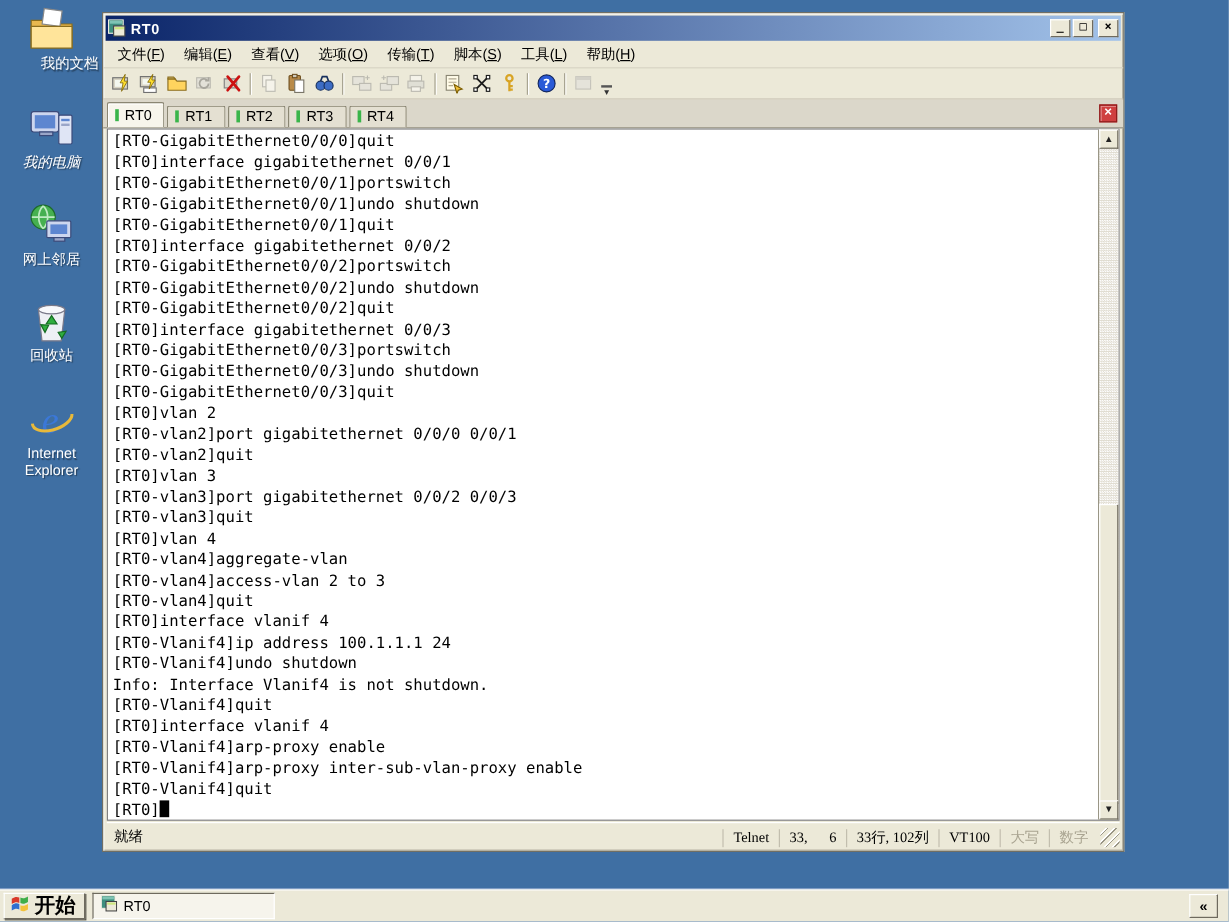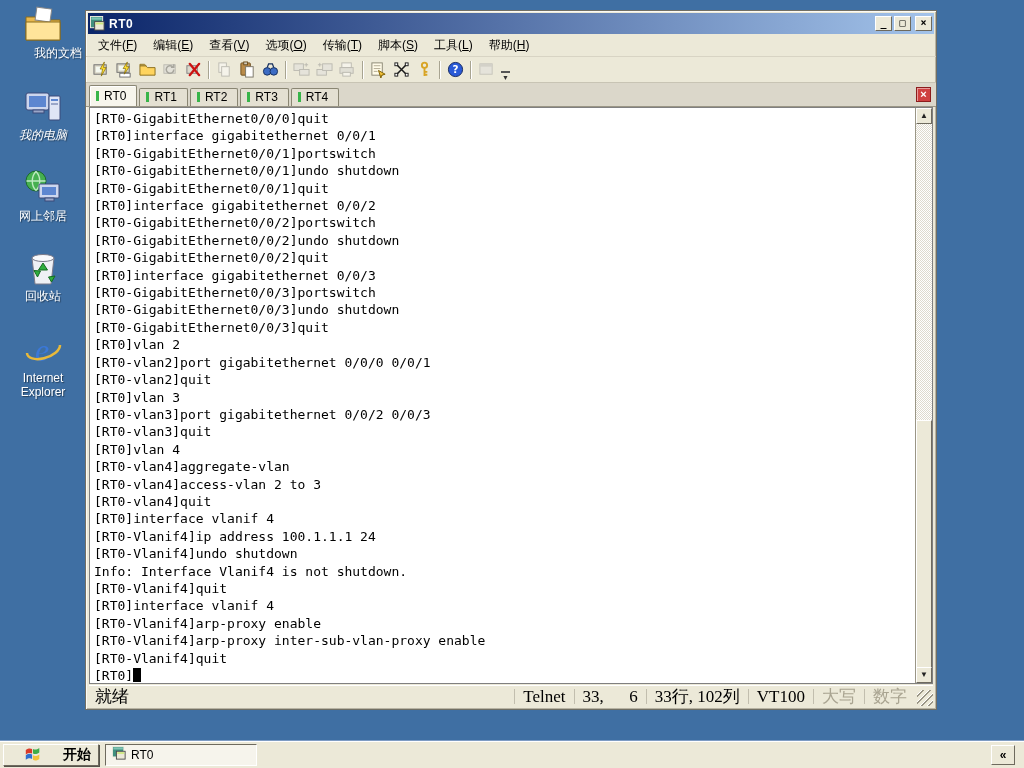--- a/index.html
+++ b/index.html
@@ -79,36 +79,36 @@
                background-size:2px 2px; }
   .sb-btn { position:absolute; left:0; width:16px; height:16px; background:var(--chrome,#ECE9D8);
             border:1px solid; border-color:#fff #6e6a5e #6e6a5e #fff;
             font-size:8px; text-align:center; line-height:14px; color:#222; }
   .sb-up { top:0; } .sb-down { bottom:0; }
   .sb-thumb { position:absolute; left:0; width:16px; top:312px; height:250px;
               background:var(--chrome,#ECE9D8); border:1px solid;
               border-color:#fff #6e6a5e #6e6a5e #fff; }
 
   .statusbar { position:absolute; left:3px; right:3px; bottom:3px; height:21px;
-               display:flex; align-items:center; font-size:17px; border-top:1px solid #fff; }
+               display:flex; align-items:flex-end; font-size:12px; border-top:1px solid #fff; }
   .sb-msg { flex:1; padding-left:6px; }
   .sb-cell { padding:0 8px; white-space:pre; border-left:1px solid #c2beae;
              height:15px; line-height:15px;font-family:Liberation Serif, serif; }
   .sb-cell.dim { color:#a9a491; }
   .sb-grip { width:16px; height:16px; margin-left:2px; align-self:flex-end;
              background: repeating-linear-gradient(135deg, transparent 0 3px, #fff 3px 4px, #9a9686 4px 5px); }
 
   
   .taskbar { position:absolute; left:0; right:0; bottom:0; height:28px;
              background:var(--chrome,#ECE9D8); border-top:1px solid #7e9cc4;
              box-shadow: inset 0 1px 0 #fff; display:flex; align-items:center; padding:0 3px; }
-  .start-btn { height:22px; display:flex; align-items:center; gap:21px; padding:0 7px 0 20px;
+  .start-btn { height:22px; display:flex; align-items:center; gap:3px; padding:0 7px 0 4px;
                background:var(--chrome,#ECE9D8); border:1px solid;
                border-color:#fff #6e6a5e #6e6a5e #fff; box-shadow:1px 1px 0 #55534a;
-               font-weight:bold; font-size:14px; }
+               font-weight:bold; font-size:17px; }
   .start-btn svg { width:18px; height:15px; }
   .task-btn { height:22px; width:152px; margin-left:6px; display:flex; align-items:center; gap:5px;
               padding:0 6px; background:#f6f4ec; border:1px solid;
               border-color:#6e6a5e #fff #fff #6e6a5e; font-size:12px; }
   .task-btn svg { width:14px; height:14px; }
   .tb-overflow { margin-left:auto; margin-right:6px; width:24px; height:20px; text-align:center;
                  line-height:18px; background:var(--chrome,#ECE9D8); border:1px solid;
                  border-color:#fff #6e6a5e #6e6a5e #fff; font-size:12px; font-weight:bold; }
 </style>
 </head>

